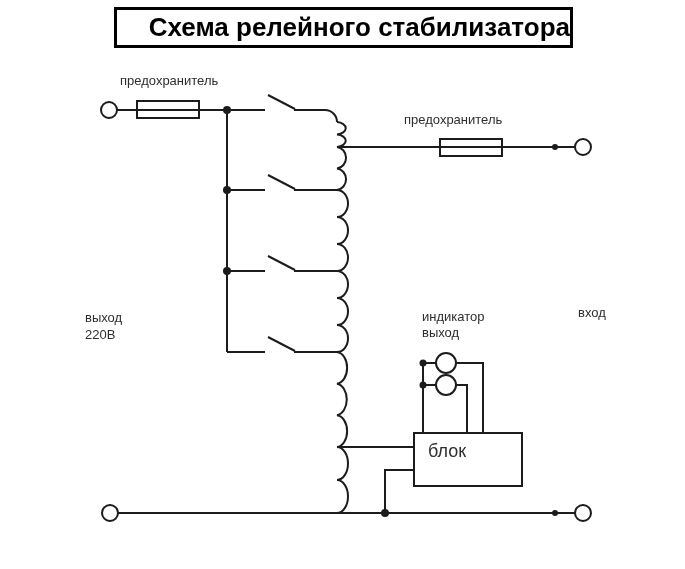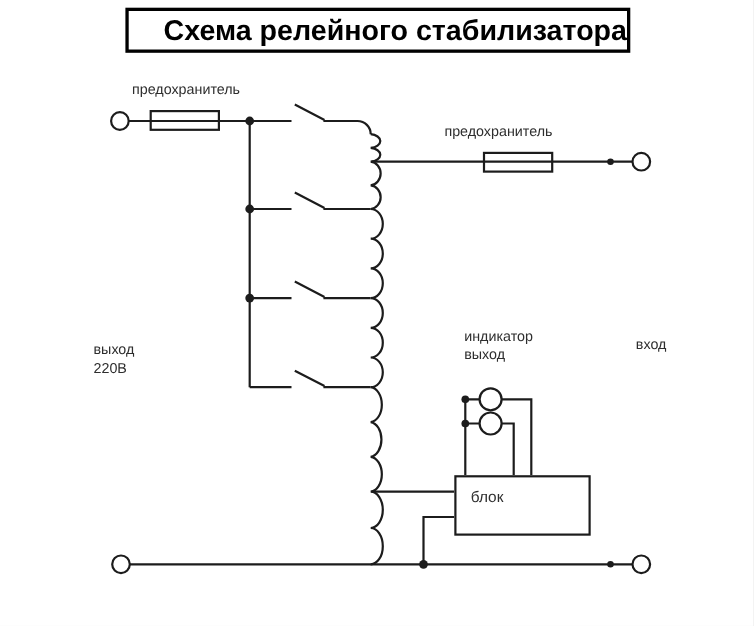--- a/index.html
+++ b/index.html
@@ -19,25 +19,25 @@
     font-weight:bold;font-size:26px;color:var(--title);white-space:nowrap;letter-spacing:0px;
   }
   .lbl{
     position:absolute;font-size:13px;color:var(--text);line-height:16px;
   }
   .lbl.center{text-align:left;}
   .fuse-left-label{left:120px;top:73px;width:116px;}
   .fuse-right-label{left:404px;top:112px;width:116px;}
   .output-label{left:85px;top:309px;width:62px;line-height:17px;}
   .input-label{left:578px;top:305px;width:50px;}
-  .indicator-label{left:422px;top:298px;width:90px;line-height:16px;}
+  .indicator-label{left:422px;top:309px;width:90px;line-height:16px;}
   .control-box{
-    position:absolute;left:413px;top:432px;width:124px;height:55px;
+    position:absolute;left:413px;top:432px;width:110px;height:55px;
     border:2px solid var(--line);box-sizing:border-box;background:var(--background);
-    font-size:14px;color:var(--text);line-height:20px;padding:7px 0 0 13px;
+    font-size:18px;color:var(--text);line-height:20px;padding:7px 0 0 13px;
   }
   svg{position:absolute;left:0;top:0;}
   .wire{stroke:var(--line);stroke-width:2;fill:none;}
   .sym{stroke:var(--line);stroke-width:2;fill:none;}
   .term{stroke:var(--line);stroke-width:2;fill:var(--background);}
   .dot{fill:var(--line);stroke:none;}
 </style>
 </head>
 <body>
 

